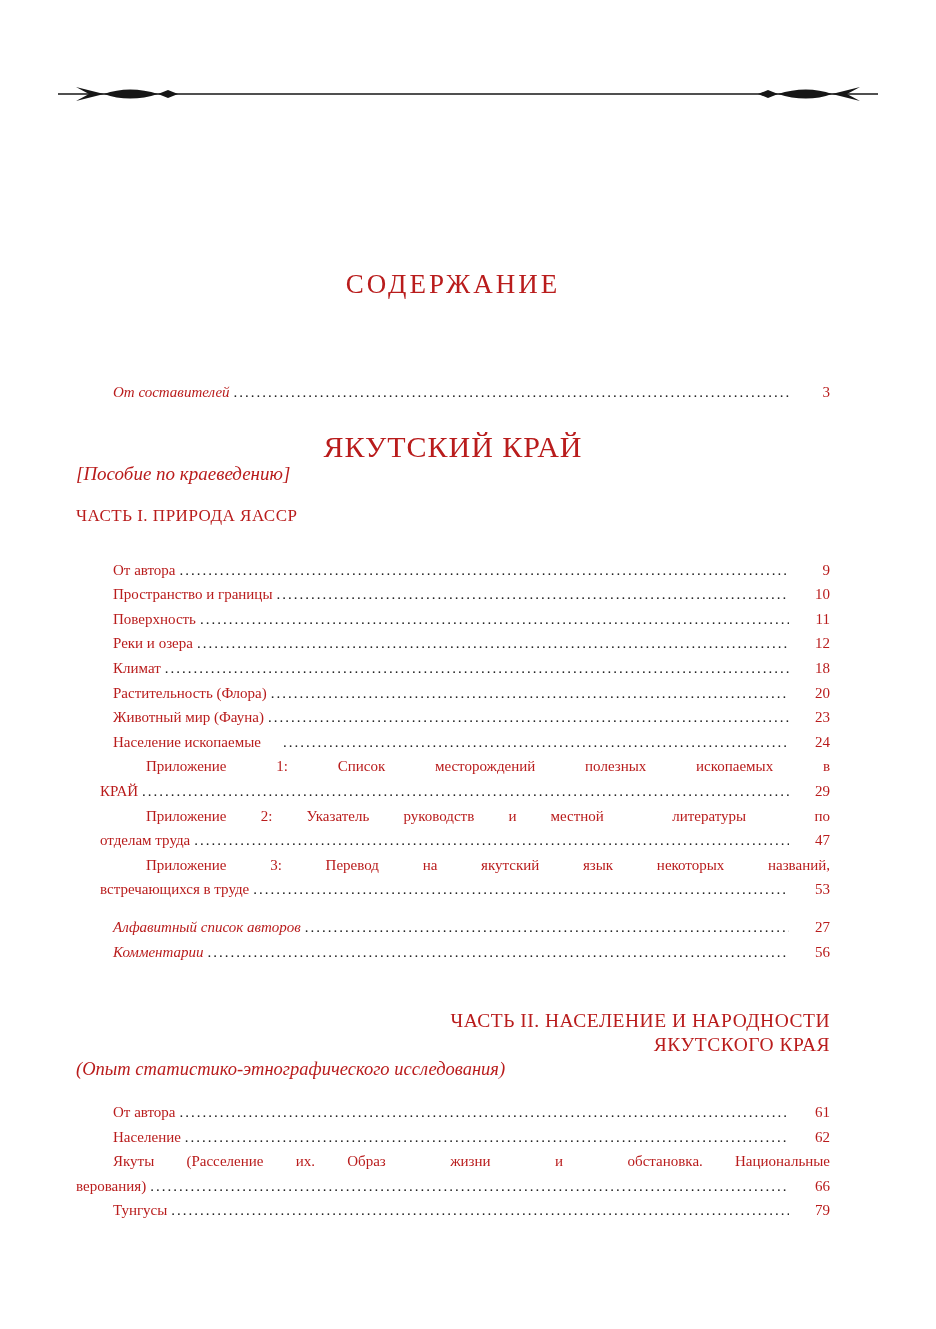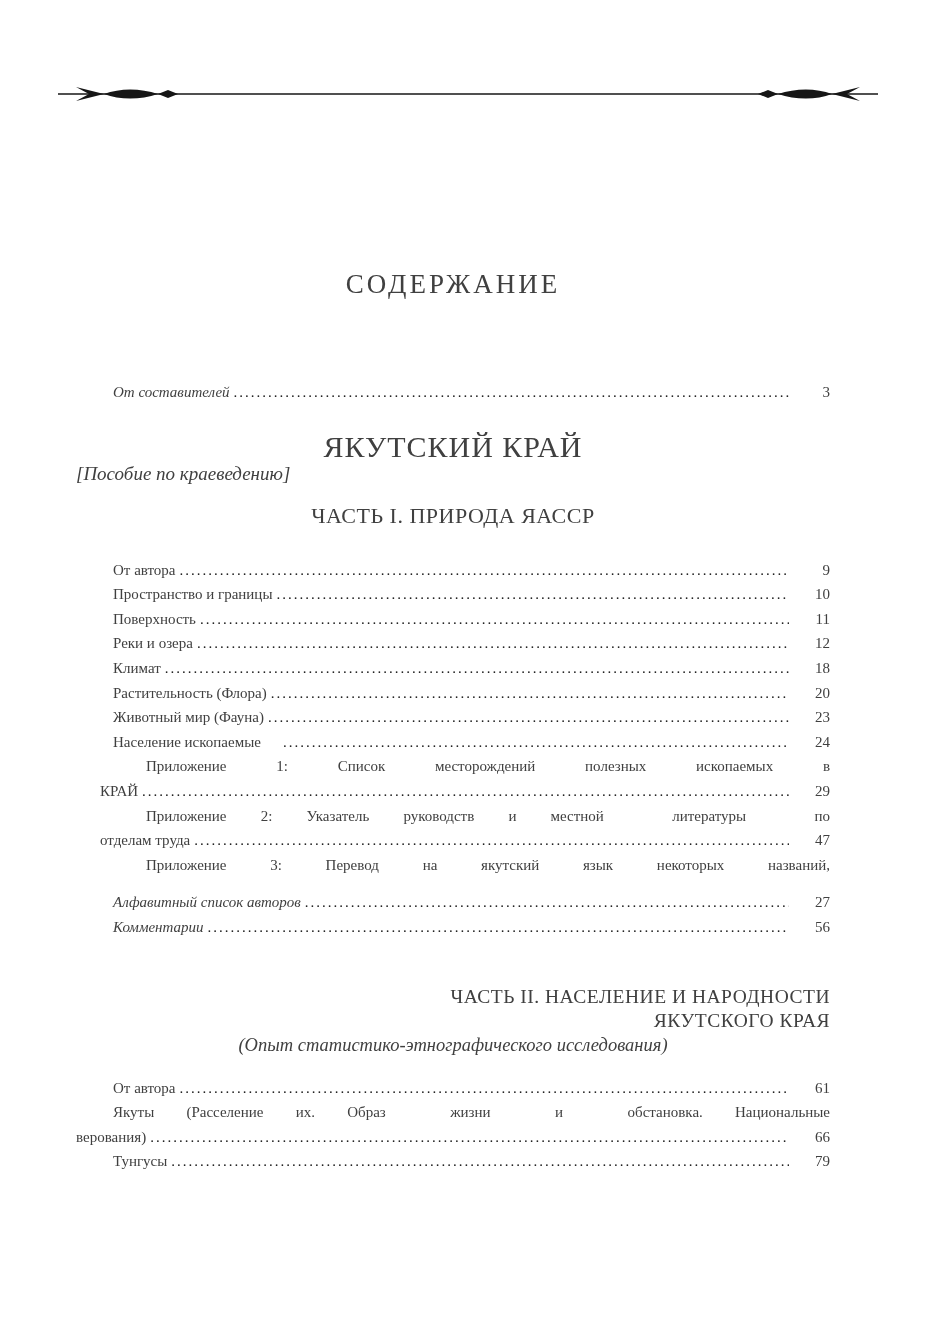--- a/index.html
+++ b/index.html
@@ -1,21 +1,21 @@
 <!DOCTYPE html>
 <html><head>
 <meta charset="utf-8">
 <style>
   html,body { margin:0; padding:0; background:#ffffff; }
   .page {
     position: relative;
     width: 936px;
     height: 1329px;
     background: #ffffff;
-    color: #404040;
+    color: #b91c1c;
     font-family: "Liberation Serif", "DejaVu Serif", serif;
     overflow: hidden;
   }
   .ornament {
     margin: 84px 58px 0 58px;
     height: 20px;
   }
   .content {
     margin: 0 106px 0 76px; 
   }
@@ -36,22 +36,21 @@
     line-height: 27px;
   }
   .book-subtitle {
     text-align: left;
     font-style: italic;
     font-size: 19px;
     line-height: 27px;
   }
   .part-heading {
     margin-top: 17px;
-    text-align: center;
-    font-size: 22px;
+    font-size: 17px;
     line-height: 24px;
     letter-spacing: 0.5px;
   }
   .entries { font-size: 15px; }
   .entries.p1 { margin-top: 30px; }
   .entries.back { margin-top: 13px; }
   .entries.p2 { margin-top: 18px; }
   .entry { }
   .entry.italic .text { font-style: italic; }
   .line {
@@ -92,21 +91,21 @@
     font-style: normal;
   }
   .part2-heading {
     margin-top: 45px;
     text-align: right;
     font-size: 19.5px;
     line-height: 24px;
     letter-spacing: 0.5px;
   }
   .part2-subtitle {
-    text-align: center;
+    text-align: left;
     font-style: italic;
     font-size: 18.5px;
     line-height: 25px;
   }
 </style>
 </head>
 <body>
 
 <div class="page">
 
@@ -211,20 +210,25 @@
         <div class="entry">
           <div class="line ind3 fill"><span class="text">Приложение 2: Указатель руководств и местной  литературы  по</span></div>
           <div class="line ind1">
             <span class="text">отделам труда</span>
             <span class="leader"></span>
             <span class="pagenum">47</span>
           </div>
         </div>
         <div class="entry">
           <div class="line ind3 fill"><span class="text">Приложение 3: Перевод на якутский язык некоторых названий,</span></div>
+          <div class="line ind1">
+            <span class="text">встречающихся в труде</span>
+            <span class="leader"></span>
+            <span class="pagenum">53</span>
+          </div>
         </div>
       </div>
 
     <div class="entries back">
         <div class="entry italic">
           <div class="line ind2">
             <span class="text">Алфавитный список авторов</span>
             <span class="leader"></span>
             <span class="pagenum">27</span>
           </div>
@@ -246,20 +250,27 @@
 
     <div class="entries p2">
         <div class="entry">
           <div class="line ind2">
             <span class="text">От автора</span>
             <span class="leader"></span>
             <span class="pagenum">61</span>
           </div>
         </div>
         <div class="entry">
+          <div class="line ind2">
+            <span class="text">Население</span>
+            <span class="leader"></span>
+            <span class="pagenum">62</span>
+          </div>
+        </div>
+        <div class="entry">
           <div class="line ind2 fill"><span class="text">Якуты (Расселение их. Образ  жизни  и  обстановка. Национальные</span></div>
           <div class="line ind0">
             <span class="text">верования)</span>
             <span class="leader"></span>
             <span class="pagenum">66</span>
           </div>
         </div>
         <div class="entry">
           <div class="line ind2">
             <span class="text">Тунгусы</span>

